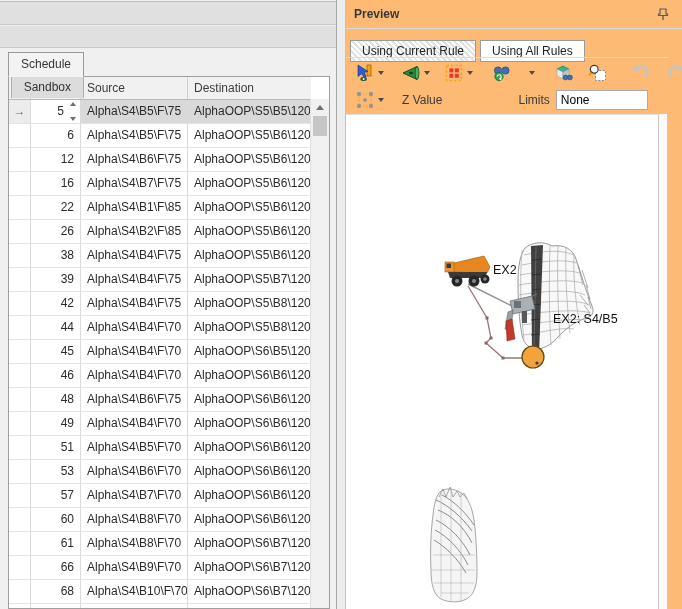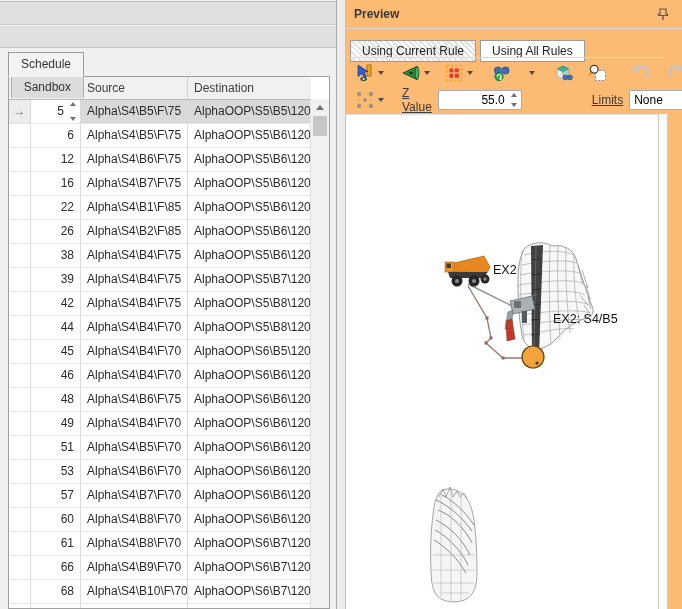--- a/index.html
+++ b/index.html
@@ -60,21 +60,21 @@
        font-family:"Liberation Sans",sans-serif;font-size:12px;color:#222;box-sizing:border-box;}
   .rule-btn.hatched{background-image:repeating-linear-gradient(45deg,#ffffff 0,#ffffff 2px,#e2e2e2 2px,#e2e2e2 4px);}
 
   .toolbar{position:absolute;left:0;right:14px;display:flex;align-items:center;}
   .tb1{top:57px;height:30px;border-top:1px solid #dcdcdc;}
   .tb2{top:87px;height:26px;}
   .tool{display:flex;align-items:center;padding:2px 3px;margin:0 1px;}
   .caret{width:0;height:0;border-left:3.5px solid transparent;border-right:3.5px solid transparent;
        border-top:4px solid #4a4a4a;margin-left:4px;}
   .tsep{width:1px;height:20px;background:#c9c9c9;margin:0 5px;}
-  .tb-label{color:#3a3a3a;margin:0 6px;text-decoration:underline;}
+  .tb-label{color:#3a3a3a;margin:0 6px;}
   .zwrap{position:relative;}
   .zinput{width:84px;height:20px;border:1px solid #ababab;box-sizing:border-box;text-align:right;
        padding:0 16px 0 4px;font-family:"Liberation Sans",sans-serif;font-size:12px;background:#fff;}
   .zspin{position:absolute;right:3px;top:3px;bottom:3px;width:9px;display:flex;flex-direction:column;
        justify-content:space-between;align-items:center;}
   .linput{width:92px;height:20px;border:1px solid #ababab;box-sizing:border-box;padding:0 4px;
        font-family:"Liberation Sans",sans-serif;font-size:12px;background:#fff;}
 
   .viewport{position:absolute;left:0;top:114px;width:312px;bottom:0;background:#ffffff;border-top:1px solid #e0e0e0;}
   .vp-scroll{position:absolute;left:312px;top:114px;bottom:0;width:10px;background:#fafafa;
@@ -413,27 +413,20 @@
           <rect x="3" y="3" width="12" height="12" fill="none" stroke="#f0a51f" stroke-width="1.2" stroke-dasharray="1.6,1.8"></rect>
           <rect x="1.2" y="1.2" width="3.6" height="3.6" fill="#8f8f8f"></rect>
           <rect x="13.2" y="1.2" width="3.6" height="3.6" fill="#8f8f8f"></rect>
           <rect x="1.2" y="13.2" width="3.6" height="3.6" fill="#8f8f8f"></rect>
           <rect x="13.2" y="13.2" width="3.6" height="3.6" fill="#8f8f8f"></rect>
           <rect x="7.4" y="7.4" width="3.2" height="3.2" fill="#8f8f8f"></rect>
         </svg>
         <span class="caret"></span>
       </div>
       <span class="tb-label" style="margin-left:14px;">Z Value</span>
-      <span class="zwrap">
-        <input class="zinput" value="55.0" style="">
-        <span class="zspin">
-          <span class="sp-up"></span>
-          <span class="sp-dn"></span>
-        </span>
-      </span>
       <span class="tb-label" style="margin-left:34px;padding-left:36px;">Limits</span>
       <input class="linput" value="None" style="">
     </div>
 
     <div class="viewport">
       <svg width="312" height="495" viewBox="0 0 312 495">
 
         <g>
           <path d="M 206,131 C 198,126 186,127 179,133 C 174,140 172,152 172,166 C 172,185 173,205 176,220
                    C 178,230 184,234 192,234 C 200,233 207,228 212,222 C 220,213 230,206 243,202

